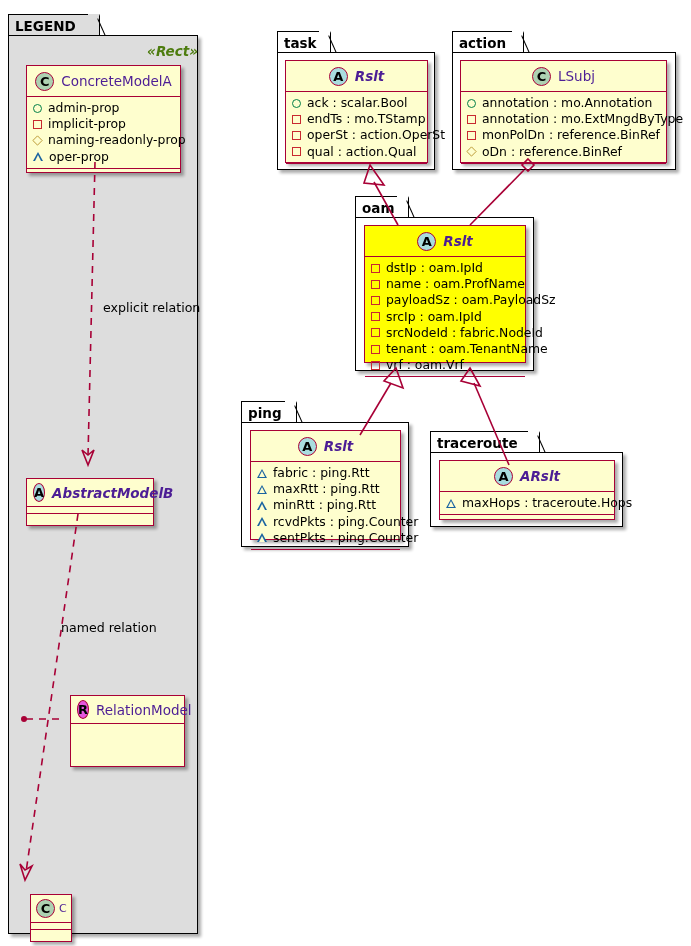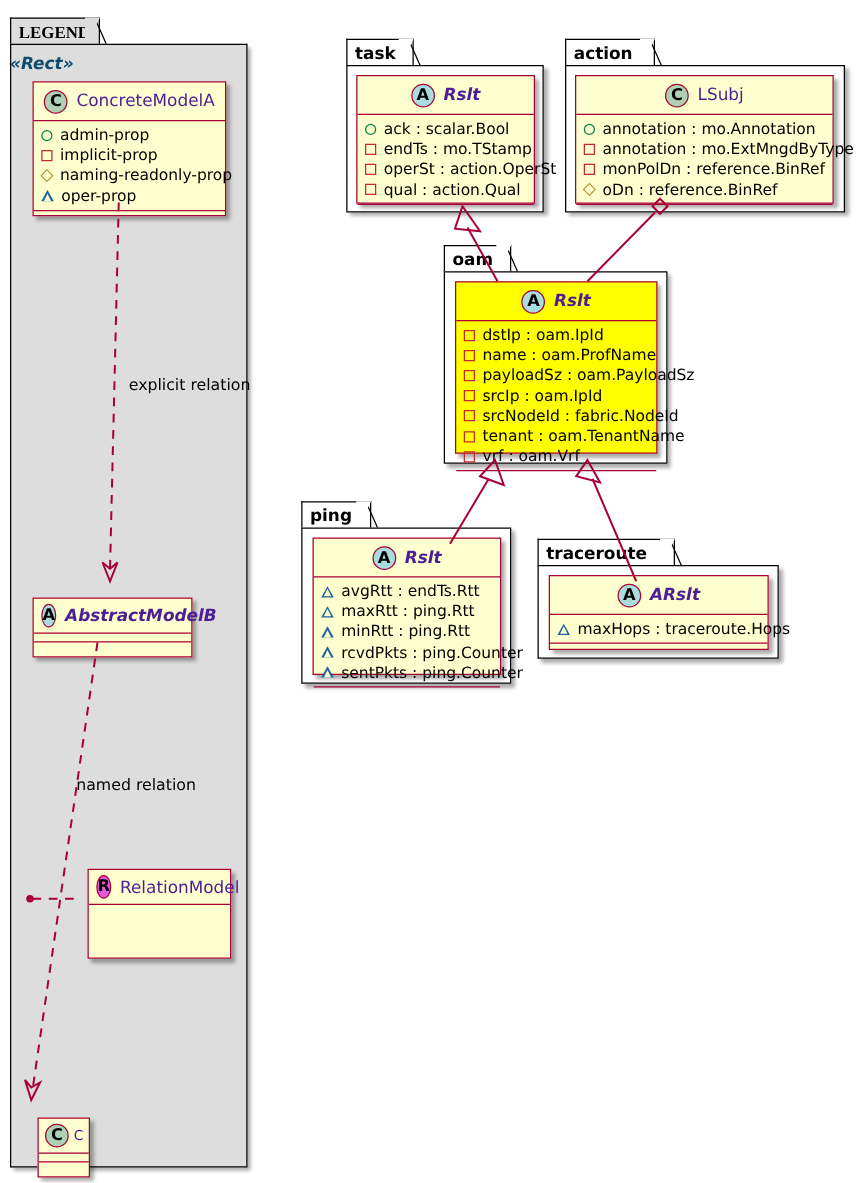--- a/index.html
+++ b/index.html
@@ -21,22 +21,22 @@
            background:#000;transform:rotate(-24deg);transform-origin:top center;}
   .pkg-body{position:absolute;left:0;top:21px;right:0;bottom:0;
            background:#ffffff;border:1.5px solid #000000;box-sizing:border-box;
            box-shadow:3px 3px 3px rgba(0,0,0,0.33);}
 
   
   .pkg.legend .pkg-body{background:#dddddd;}
   .pkg.legend .pkg-tab{background:#dddddd;}
   .pkg.legend .pkg-tab::after{border-left-color:#dddddd;}
 
-  .stereotype{position:absolute;width:100%;text-align:left;
-      font-style:italic;font-weight:bold;font-size:13.5px;color:#0c4a6e;}
+  .stereotype{position:absolute;width:100%;text-align:right;
+      font-style:italic;font-weight:bold;font-size:13.5px;color:#4d7c0f;}
 
   
   .cls{position:absolute;box-sizing:border-box;
        background:#FEFECE;border:1.5px solid #A80036;
        box-shadow:3px 3px 3px rgba(0,0,0,0.33);}
   .cls.hl{background:#FFFF00;}
   .cls-hdr{position:relative;height:30px;display:flex;align-items:center;
        justify-content:center;gap:7px;border-bottom:1.5px solid #A80036;}
   .cls-hdr.compact{height:27px;justify-content:flex-start;padding-left:6px;}
   .circ{width:19px;height:19px;border-radius:50%;
@@ -73,21 +73,21 @@
   .lnk{stroke:#A80036;stroke-width:1.6;fill:none;}
   .lnk.dash{stroke-dasharray:7,6;}
   .edge-label{position:absolute;font-size:12.6px;color:#000;white-space:nowrap;}
 </style>
 </head>
 <body>
 
 <div id="canvas">
 
   <div class="pkg legend" style="left:8px;top:14px;width:190px;height:920px;">
-    <div class="pkg-tab" style="width:72px;font-family:Liberation Serif, serif;">
+    <div class="pkg-tab" style="width:92px;">
       <span>LEGEND</span>
       <span class="pkg-tab-slash"></span>
     </div>
     <div class="pkg-body"></div>
 
     <div class="stereotype" style="left:0;top:29px;">«Rect»</div>
 
     <div class="cls" style="left:18px;top:51px;width:155px;height:108px;">
       <div class="cls-hdr">
         <span class="circ C">C</span>
@@ -262,21 +262,21 @@
     </div>
     <div class="pkg-body"></div>
     <div class="cls" style="left:9px;top:29px;width:151px;height:110px;">
       <div class="cls-hdr">
         <span class="circ Aabs">A</span>
         <span class="cls-name ital">Rslt</span>
       </div>
       <div class="cls-attrs">
         <div class="attr">
           <span class="g tri"></span>
-          <span>avgRtt : endTs.Rtt</span>
+          <span>fabric : ping.Rtt</span>
           </div>
         <div class="attr">
           <span class="g tri"></span>
           <span>maxRtt : ping.Rtt</span>
           </div>
         <div class="attr">
           <span class="g tri"></span>
           <span>minRtt : ping.Rtt</span>
           </div>
         <div class="attr">

